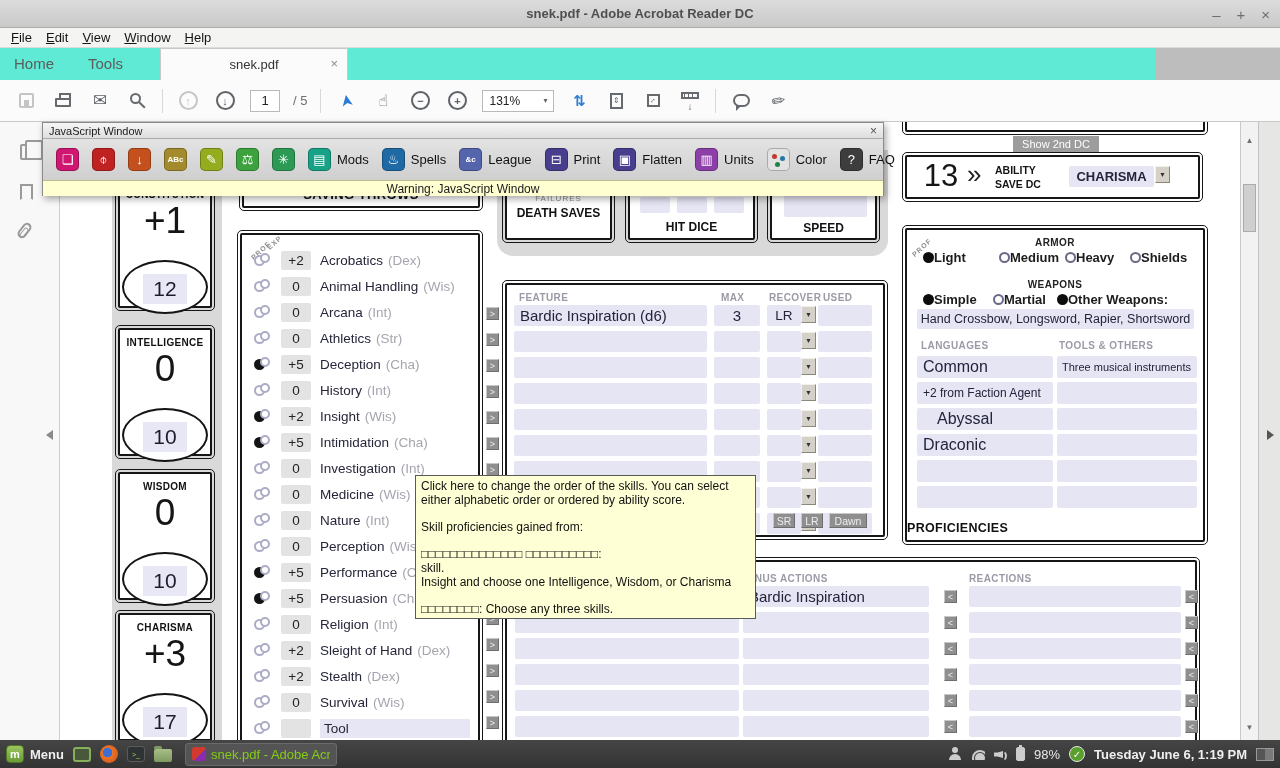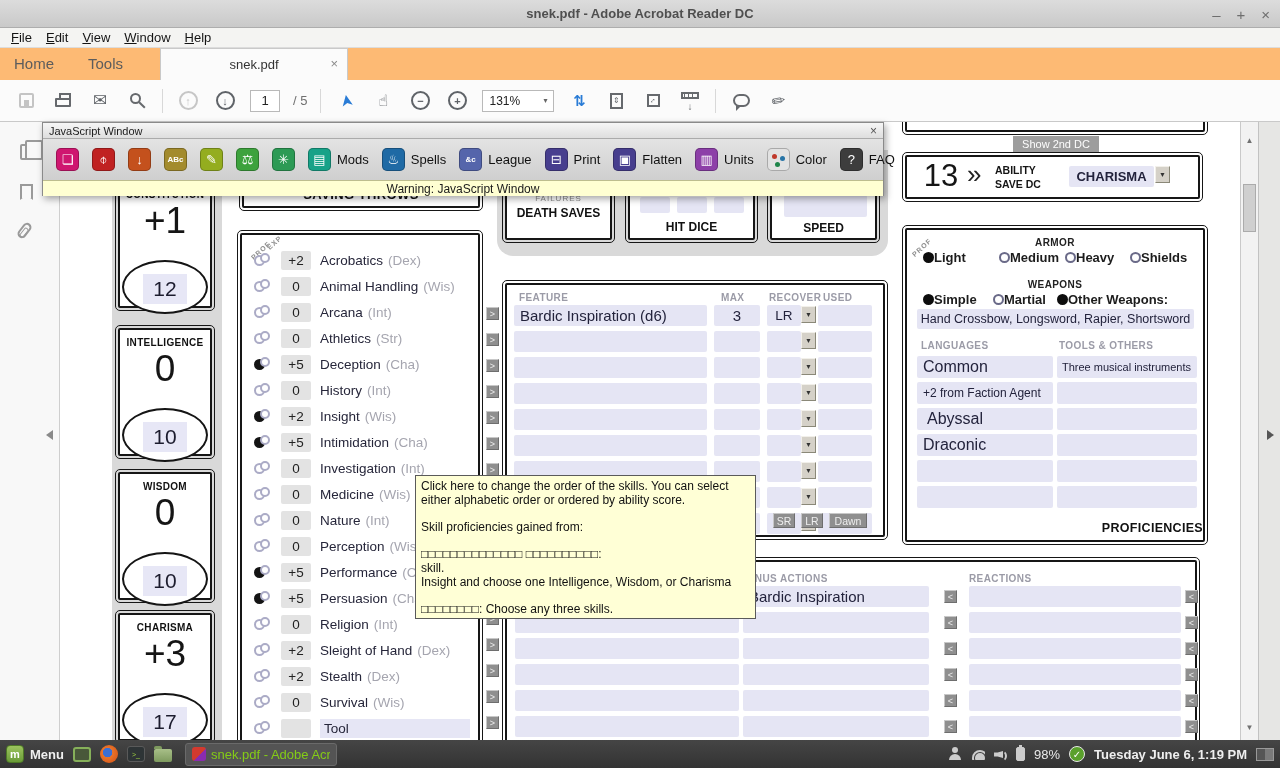--- a/index.html
+++ b/index.html
@@ -8,21 +8,21 @@
   
   #titlebar{position:absolute;left:0;top:0;width:1280px;height:28px;background:linear-gradient(#dcdcdc,#c9c9c9);border-bottom:1px solid #adadad;display:flex;align-items:center;justify-content:center;}
   #tb-title{font-size:13px;font-weight:bold;color:#4f4f4f;}
   .wctls{position:absolute;right:10px;top:0;height:28px;display:flex;align-items:center;gap:16px;}
   .wctl{color:#6e6e6e;font-size:15px;line-height:1;cursor:default;}
   
   #menubar{position:absolute;left:0;top:28px;width:1280px;height:20px;background:#f4f4f2;border-bottom:1px solid #dcdcdc;display:flex;align-items:flex-start;padding-left:4px;}
   .mi{display:inline-block;font-size:13px;color:#141414;padding:0 7px;}
   .mi::first-letter{text-decoration:underline;}
   
-  #tabbar{position:absolute;left:0;top:48px;width:1280px;height:32px;background:#fdba74;}
+  #tabbar{position:absolute;left:0;top:48px;width:1156px;height:32px;background:#5eead4;}
   .tabl{position:absolute;top:7px;font-size:15px;color:#5c5c5c;}
   #home-tab{left:14px;}#tools-tab{left:88px;}
   #doc-tab{position:absolute;left:160px;top:0;width:188px;height:32px;background:#fbfbfb;border:1px solid #c9c9c9;border-bottom:none;display:flex;align-items:center;justify-content:center;}
   #doc-tab .lbl{font-size:13px;color:#333;}
   #tab-close{position:absolute;right:9px;top:7px;color:#8a8a8a;font-size:13px;}
   
   #toolbar{position:absolute;left:0;top:80px;width:1280px;height:42px;background:#fbfbfb;border-bottom:1px solid #c9c9c9;display:flex;align-items:center;padding-left:14px;gap:13px;}
   .ic{position:relative;width:24px;height:24px;display:flex;align-items:center;justify-content:center;color:#5f6368;flex:none;}
   .sep{width:1px;height:24px;background:#d8d8d8;flex:none;}
   .floppy{width:15px;height:15px;border:2px solid #c4c4c4;border-radius:2px;position:relative;}
@@ -114,21 +114,21 @@
   #dc-labels{position:absolute;left:88px;top:7px;font-size:10.5px;font-weight:bold;line-height:1.3;color:#151515;}
   #dc-ability{position:absolute;left:162px;top:9px;width:85px;height:21px;justify-content:center;font-weight:bold;font-size:13px;}
   #dc-dd{left:248px;top:9px;}
   #prof-panel{left:845px;top:106px;width:300px;height:314px;}
   .ctr-lbl{position:absolute;width:100%;text-align:center;font-size:10px;font-weight:bold;color:#222;letter-spacing:.4px;}
   .raditem{position:absolute;display:flex;align-items:center;}
   .rad{width:11px;height:11px;border-radius:50%;border:2px solid #6a6a88;background:#fff;flex:none;}
   .rad.on{background:#0d0d0d;border-color:#0d0d0d;}
   .radlbl{font-size:13px;font-weight:600;color:#1c1c1c;white-space:nowrap;}
   #weapons-fld{position:absolute;left:10px;top:79px;width:277px;height:20px;justify-content:center;font-size:12.5px;}
-  #prof-footer{position:absolute;width:100%;text-align:right;top:291px;font-size:12.5px;font-weight:bold;color:#111;letter-spacing:.3px;}
+  #prof-footer{position:absolute;width:100%;text-align:left;top:291px;font-size:12.5px;font-weight:bold;color:#111;letter-spacing:.3px;}
   
   #actions-panel{left:445px;top:438px;width:692px;height:182px;}
   
   #vscroll{position:absolute;left:1240px;top:0;width:18px;height:618px;background:#f2f2f2;border-left:1px solid #c9c9c9;}
   .sbtn{position:absolute;left:2px;width:13px;height:13px;color:#707070;font-size:8px;display:flex;align-items:center;justify-content:center;}
   #sb-up{top:12px;}#sb-down{bottom:6px;}
   #sb-thumb{position:absolute;left:2px;top:62px;width:13px;height:48px;background:#cfcfcf;border:1px solid #ababab;}
   #rightstrip{position:absolute;left:1258px;top:0;width:22px;height:618px;background:#e6e6e4;border-left:1px solid #c2c2c2;}
   #right-collapse{position:absolute;left:8px;top:308px;width:0;height:0;border-left:7px solid #555;border-top:5px solid transparent;border-bottom:5px solid transparent;}
   
@@ -634,21 +634,21 @@
               <div class="rad on"></div>
               <div class="radlbl">Other Weapons:</div>
             </div>
           </div>
         <span class="fld" id="weapons-fld">Hand Crossbow, Longsword, Rapier, Shortsword</span>
         <span class="hdr" style="left:14px;top:110px;">LANGUAGES</span>
         <span class="hdr" style="left:152px;top:110px;">TOOLS &amp; OTHERS</span>
         <div id="lang-fields">
             <div class="fld" style="position: absolute; left: 10px; top: 126px; width: 136px; height: 22px; padding-left: 6px; font-size: 16px;">Common</div>
             <div class="fld" style="position: absolute; left: 10px; top: 152px; width: 136px; height: 22px; padding-left: 6px; font-size: 12px;">+2 from Faction Agent</div>
-            <div class="fld" style="position: absolute; left: 10px; top: 178px; width: 136px; height: 22px; padding-left: 10px; font-size: 16px;">Abyssal</div>
+            <div class="fld" style="position: absolute; left: 10px; top: 178px; width: 136px; height: 22px; padding-left: 20px; font-size: 16px;">Abyssal</div>
             <div class="fld" style="position: absolute; left: 10px; top: 204px; width: 136px; height: 22px; padding-left: 6px; font-size: 16px;">Draconic</div>
             <div class="fld" style="position: absolute; left: 10px; top: 230px; width: 136px; height: 22px; padding-left: 6px; font-size: 16px;"></div>
             <div class="fld" style="position: absolute; left: 10px; top: 256px; width: 136px; height: 22px; padding-left: 6px; font-size: 16px;"></div>
           </div>
         <div id="tool-fields">
             <div class="fld" style="position: absolute; left: 150px; top: 126px; width: 140px; height: 22px; padding-left: 5px; font-size: 11px;">Three musical instruments</div>
             <div class="fld" style="position: absolute; left: 150px; top: 152px; width: 140px; height: 22px; padding-left: 5px; font-size: 11px;"></div>
             <div class="fld" style="position: absolute; left: 150px; top: 178px; width: 140px; height: 22px; padding-left: 5px; font-size: 11px;"></div>
             <div class="fld" style="position: absolute; left: 150px; top: 204px; width: 140px; height: 22px; padding-left: 5px; font-size: 11px;"></div>
             <div class="fld" style="position: absolute; left: 150px; top: 230px; width: 140px; height: 22px; padding-left: 5px; font-size: 11px;"></div>

